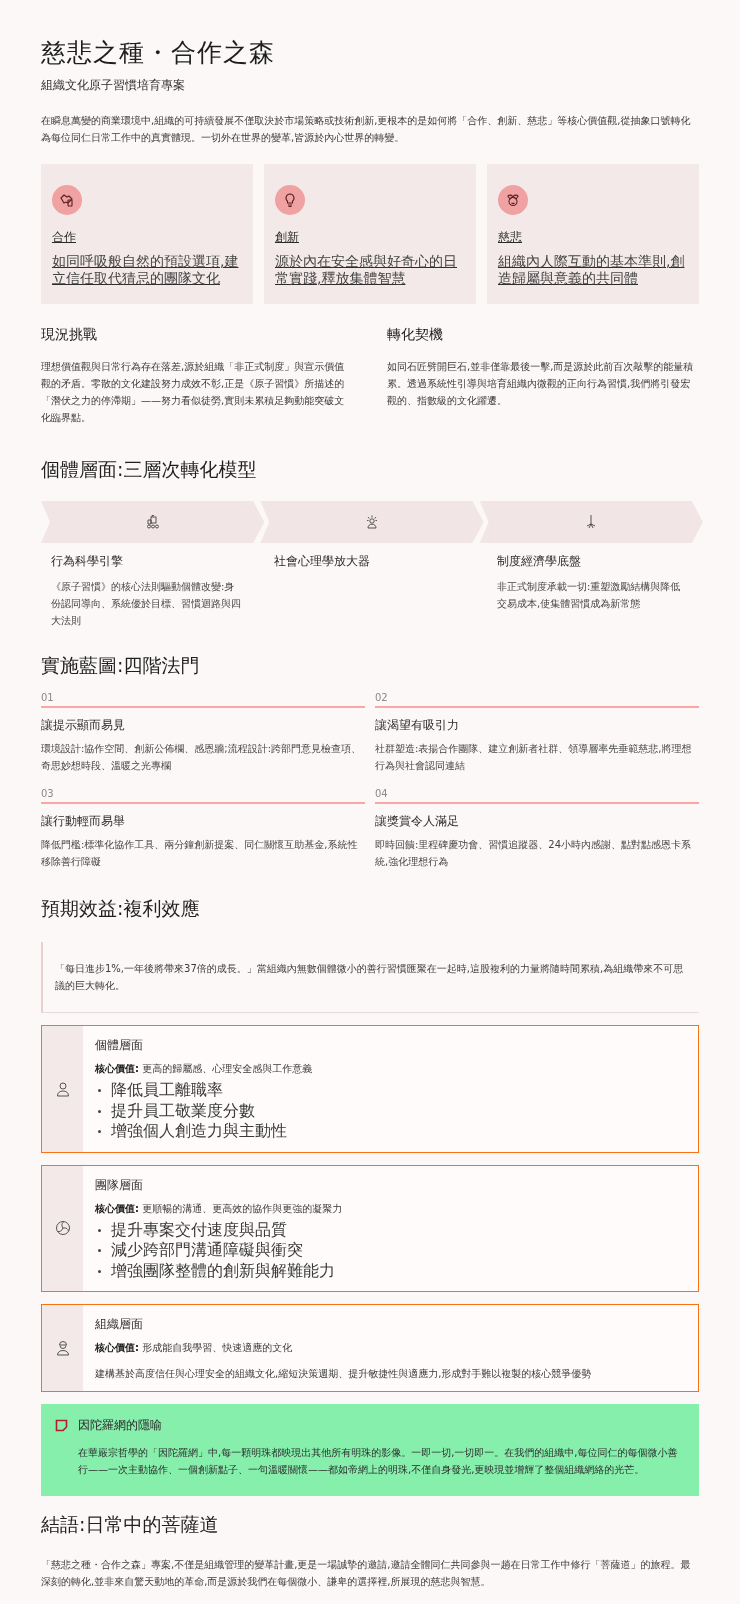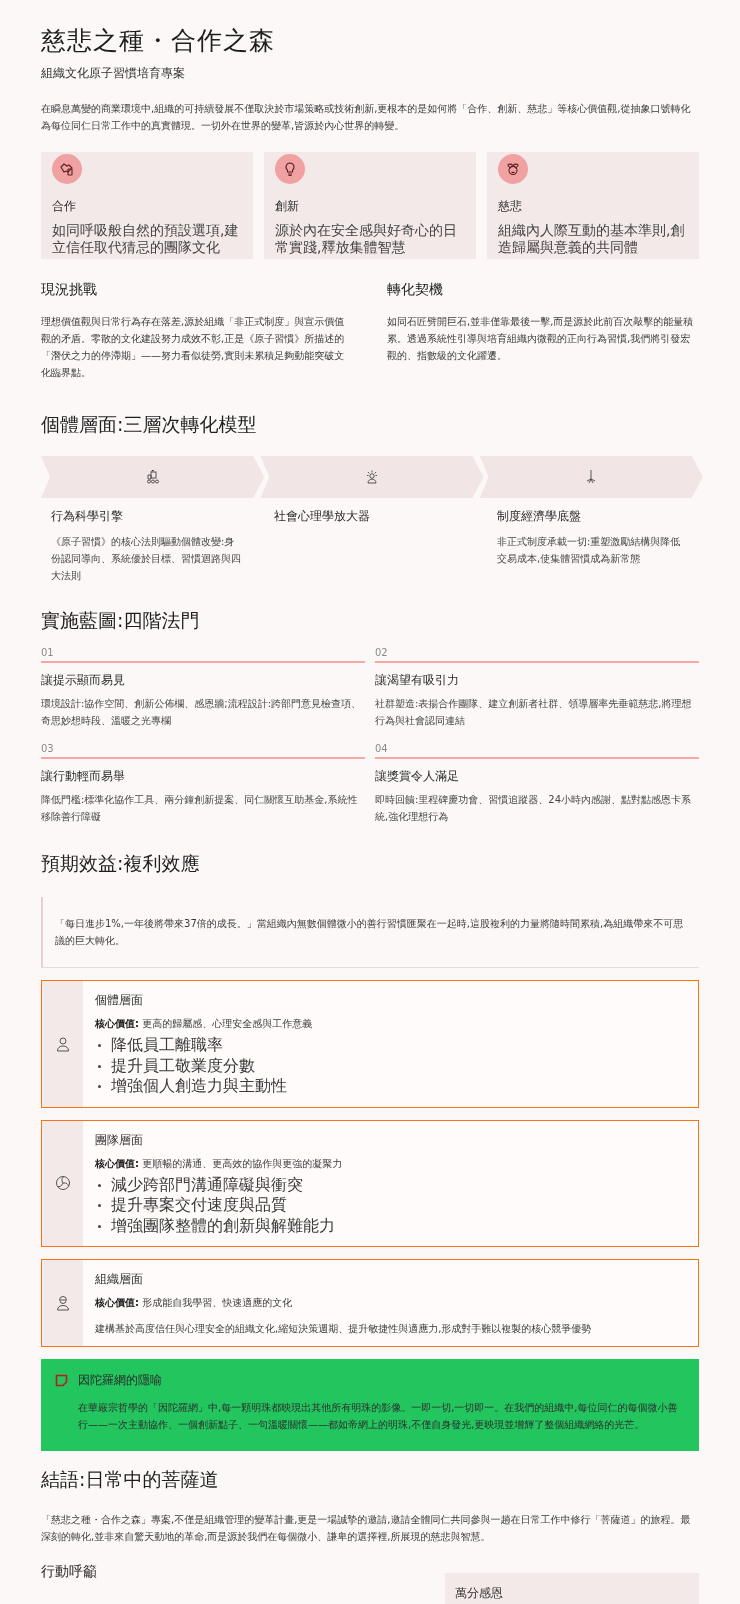--- a/index.html
+++ b/index.html
@@ -1,25 +1,25 @@
 <!DOCTYPE html>
 <html><head>
 <meta charset="utf-8">
 <style>
   * { box-sizing: border-box; margin: 0; padding: 0; }
   html, body { width: 740px; background: #fdf8f8; }
   body { font-family: "DejaVu Sans", "Liberation Sans", sans-serif; color: #2b2b2b; }
   .page { padding: 24px 41px 40px 41px; position: relative; }
 
-  h1 { font-size: 25px; font-weight: 400; letter-spacing: 1px; margin-top: 0; color: #1e1e1e; }
+  h1 { font-size: 25px; font-weight: 400; letter-spacing: 1px; margin-top: 12px; color: #1e1e1e; }
   .subtitle { font-size: 12px; margin-top: 8px; color: #2e2e2e; }
   .intro { font-size: 10px; line-height: 17px; margin-top: 18px; color: #3a3a3a; }
 
   .values { display: flex; gap: 11px; margin-top: 18px; }
-  .value-card { flex: 1; background: #f3e9e8; padding: 2px 11px 12px 11px; height: 107px; }
+  .value-card { flex: 1; background: #f3e9e8; padding: 21px 11px 12px 11px; height: 140px; text-decoration: underline; }
   .value-icon { width: 30px; height: 30px; border-radius: 50%; background: #f0a1a1; display: flex; align-items: center; justify-content: center; }
   .value-icon svg { width: 16px; height: 16px; }
   .value-title { font-size: 12px; margin-top: 14px; color: #2b2b2b; }
   .value-desc { font-size: 14px; line-height: 17px; margin-top: 7px; color: #444; }
 
   .two-col { display: flex; gap: 34px; margin-top: 22px; }
   .two-col .col { flex: 1; }
   .col-title { font-size: 14px; color: #222; }
   .col-text { font-size: 10px; line-height: 17px; margin-top: 14px; color: #3a3a3a; }
 
@@ -52,21 +52,21 @@
   .level-side svg { width: 18px; height: 18px; }
   .level-body { padding: 11px 12px 10px 12px; flex: 1; }
   .level-title { font-size: 12px; color: #2e2e2e; }
   .level-core { font-size: 10px; margin-top: 8px; color: #3a3a3a; }
   .level-core b { font-weight: 700; color: #222; }
   .level-list { list-style: none; margin-top: 4px; }
   .level-list li { font-size: 16px; line-height: 20.5px; color: #3a3a3a; padding-left: 16px; position: relative; }
   .level-list li::before { content: ""; position: absolute; left: 3px; top: 9px; width: 3px; height: 3px; border-radius: 50%; background: #444; }
   .level-extra { font-size: 10px; margin-top: 12px; color: #3a3a3a; }
 
-  .metaphor { background: #22c55e; margin-top: 12px; padding: 13px 14px 18px 14px; }
+  .metaphor { background: #86efac; margin-top: 12px; padding: 13px 14px 18px 14px; }
   .metaphor-head { display: flex; align-items: center; gap: 10px; }
   .metaphor-head svg { width: 13px; height: 13px; }
   .metaphor-title { font-size: 12px; color: #2b2b2b; }
   .metaphor-text { font-size: 10px; line-height: 17px; margin-top: 10px; padding-left: 23px; color: #2e2e2e; }
 
   .sec-conclusion { margin-top: 16px; }
   .conclusion-text { font-size: 10px; line-height: 17px; margin-top: 18px; color: #3a3a3a; }
 
   .cta-row { display: flex; gap: 18px; margin-top: 18px; }
   .cta-main { flex: 1.65; }
@@ -216,22 +216,22 @@
     <div class="level-side">
       <svg viewBox="0 0 18 18" fill="none" stroke="#555" stroke-width="1">
           <circle cx="9" cy="9" r="6.5"></circle>
           <path d="M9 9c-2-3-1-5 1-6.5M9 9c3.5-.5 5 1 5.5 3M9 9c-1 3-3.5 4-5.5 3.5"></path>
         </svg>
     </div>
     <div class="level-body">
       <div class="level-title">團隊層面</div>
       <div class="level-core"><b>核心價值:</b><span> 更順暢的溝通、更高效的協作與更強的凝聚力</span></div>
       <ul class="level-list">
+        <li>提升專案交付速度與品質</li>
         <li>減少跨部門溝通障礙與衝突</li>
-        <li>提升專案交付速度與品質</li>
         <li>增強團隊整體的創新與解難能力</li>
       </ul>
     </div>
   </div>
 
   <div class="level">
     <div class="level-side">
       <svg viewBox="0 0 18 18" fill="none" stroke="#555" stroke-width="1">
           <path d="M5.5 6a3.5 3.5 0 0 1 7 0z"></path>
           <path d="M6 6.5a3 3 0 0 0 6 0"></path>

